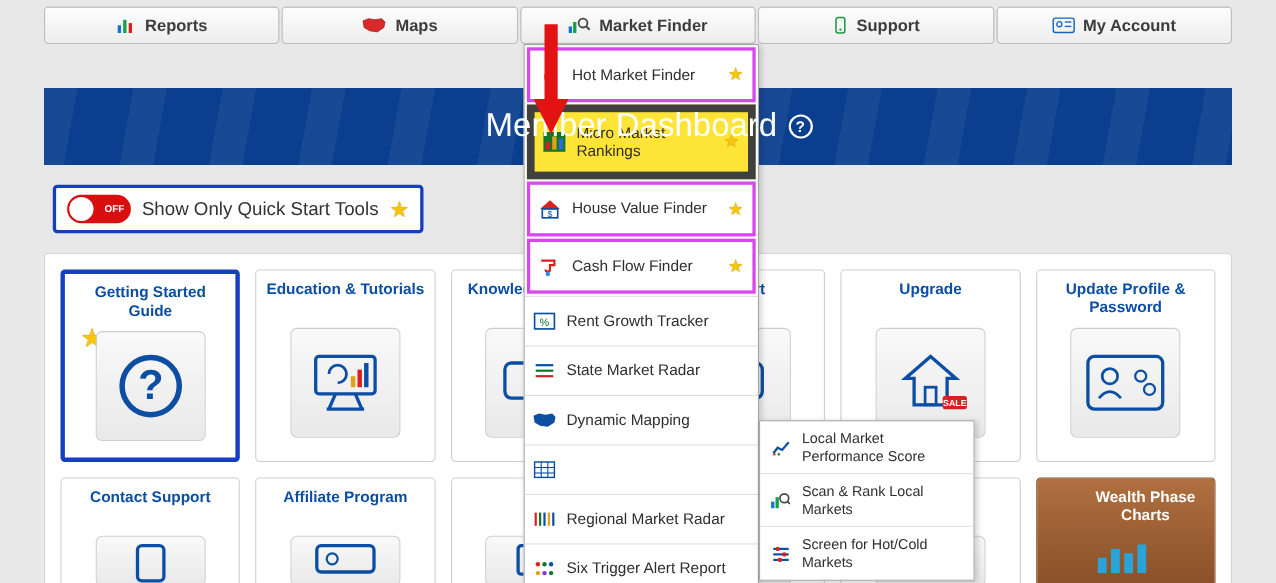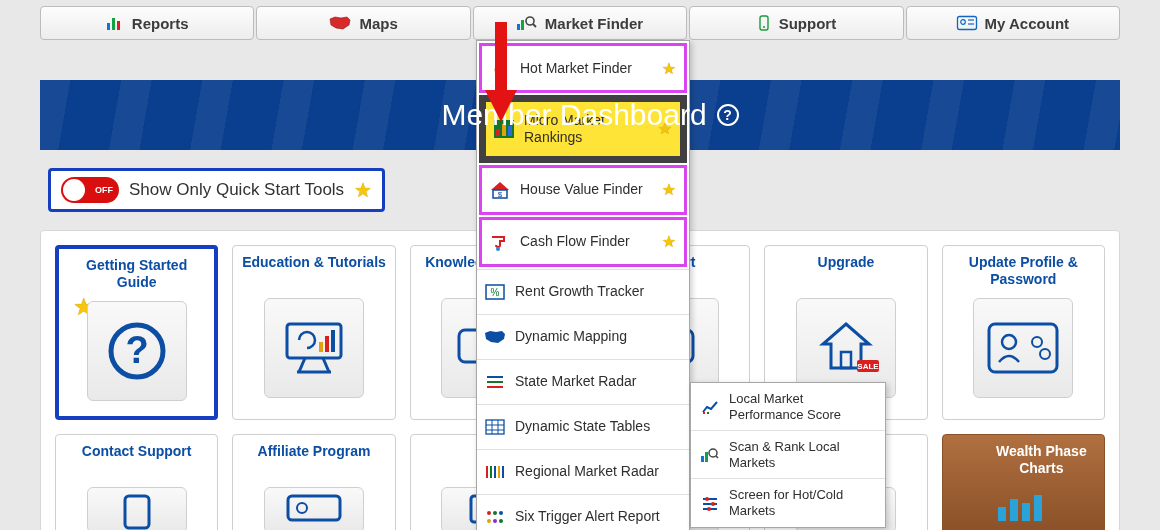--- a/index.html
+++ b/index.html
@@ -443,47 +443,46 @@
     <span class="icon">
         <svg width="22" height="20">
           <rect x="2" y="3" width="18" height="14" fill="none" stroke="#0b4ea3" stroke-width="1.5"></rect>
           <text x="11" y="14" text-anchor="middle" font-size="10" fill="#12772c">%</text>
         </svg>
       </span>
     <span class="label">Rent Growth Tracker</span>
   </div>
   <div class="dd-item">
     <span class="icon">
-        <svg width="22" height="14">
-          <path d="M1 3 L6 1 L12 2 L18 1 L21 4 L20 9 L14 13 L7 12 L2 9 Z" fill="#0b4ea3"></path>
-        </svg>
-      </span>
-    <span class="label">Dynamic Mapping</span>
-  </div>
-  <div class="dd-item">
-    <span class="icon">
         <svg width="20" height="18">
           <line x1="2" y1="4" x2="18" y2="4" stroke="#0b4ea3" stroke-width="2"></line>
           <line x1="2" y1="9" x2="18" y2="9" stroke="#12772c" stroke-width="2"></line>
           <line x1="2" y1="14" x2="18" y2="14" stroke="#d92020" stroke-width="2"></line>
         </svg>
       </span>
     <span class="label">State Market Radar</span>
+  </div>
+  <div class="dd-item">
+    <span class="icon">
+        <svg width="22" height="14">
+          <path d="M1 3 L6 1 L12 2 L18 1 L21 4 L20 9 L14 13 L7 12 L2 9 Z" fill="#0b4ea3"></path>
+        </svg>
+      </span>
+    <span class="label">Dynamic Mapping</span>
   </div>
   <div class="dd-item">
     <span class="icon">
         <svg width="20" height="16">
           <rect x="1" y="1" width="18" height="14" fill="none" stroke="#0b4ea3" stroke-width="1.3"></rect>
           <line x1="1" y1="6" x2="19" y2="6" stroke="#0b4ea3"></line>
           <line x1="1" y1="11" x2="19" y2="11" stroke="#0b4ea3"></line>
           <line x1="7" y1="1" x2="7" y2="15" stroke="#0b4ea3"></line>
           <line x1="13" y1="1" x2="13" y2="15" stroke="#0b4ea3"></line>
         </svg>
       </span>
-    <span class="label">Dynamic State Tables</span>
   </div>
   <div class="dd-item">
     <span class="icon">
         <svg width="20" height="16">
           <rect x="1" y="2" width="2" height="12" fill="#d92020"></rect>
           <rect x="5" y="2" width="2" height="12" fill="#12772c"></rect>
           <rect x="9" y="2" width="2" height="12" fill="#0b4ea3"></rect>
           <rect x="13" y="2" width="2" height="12" fill="#e4a010"></rect>
           <rect x="17" y="2" width="2" height="12" fill="#0b4ea3"></rect>
         </svg>

